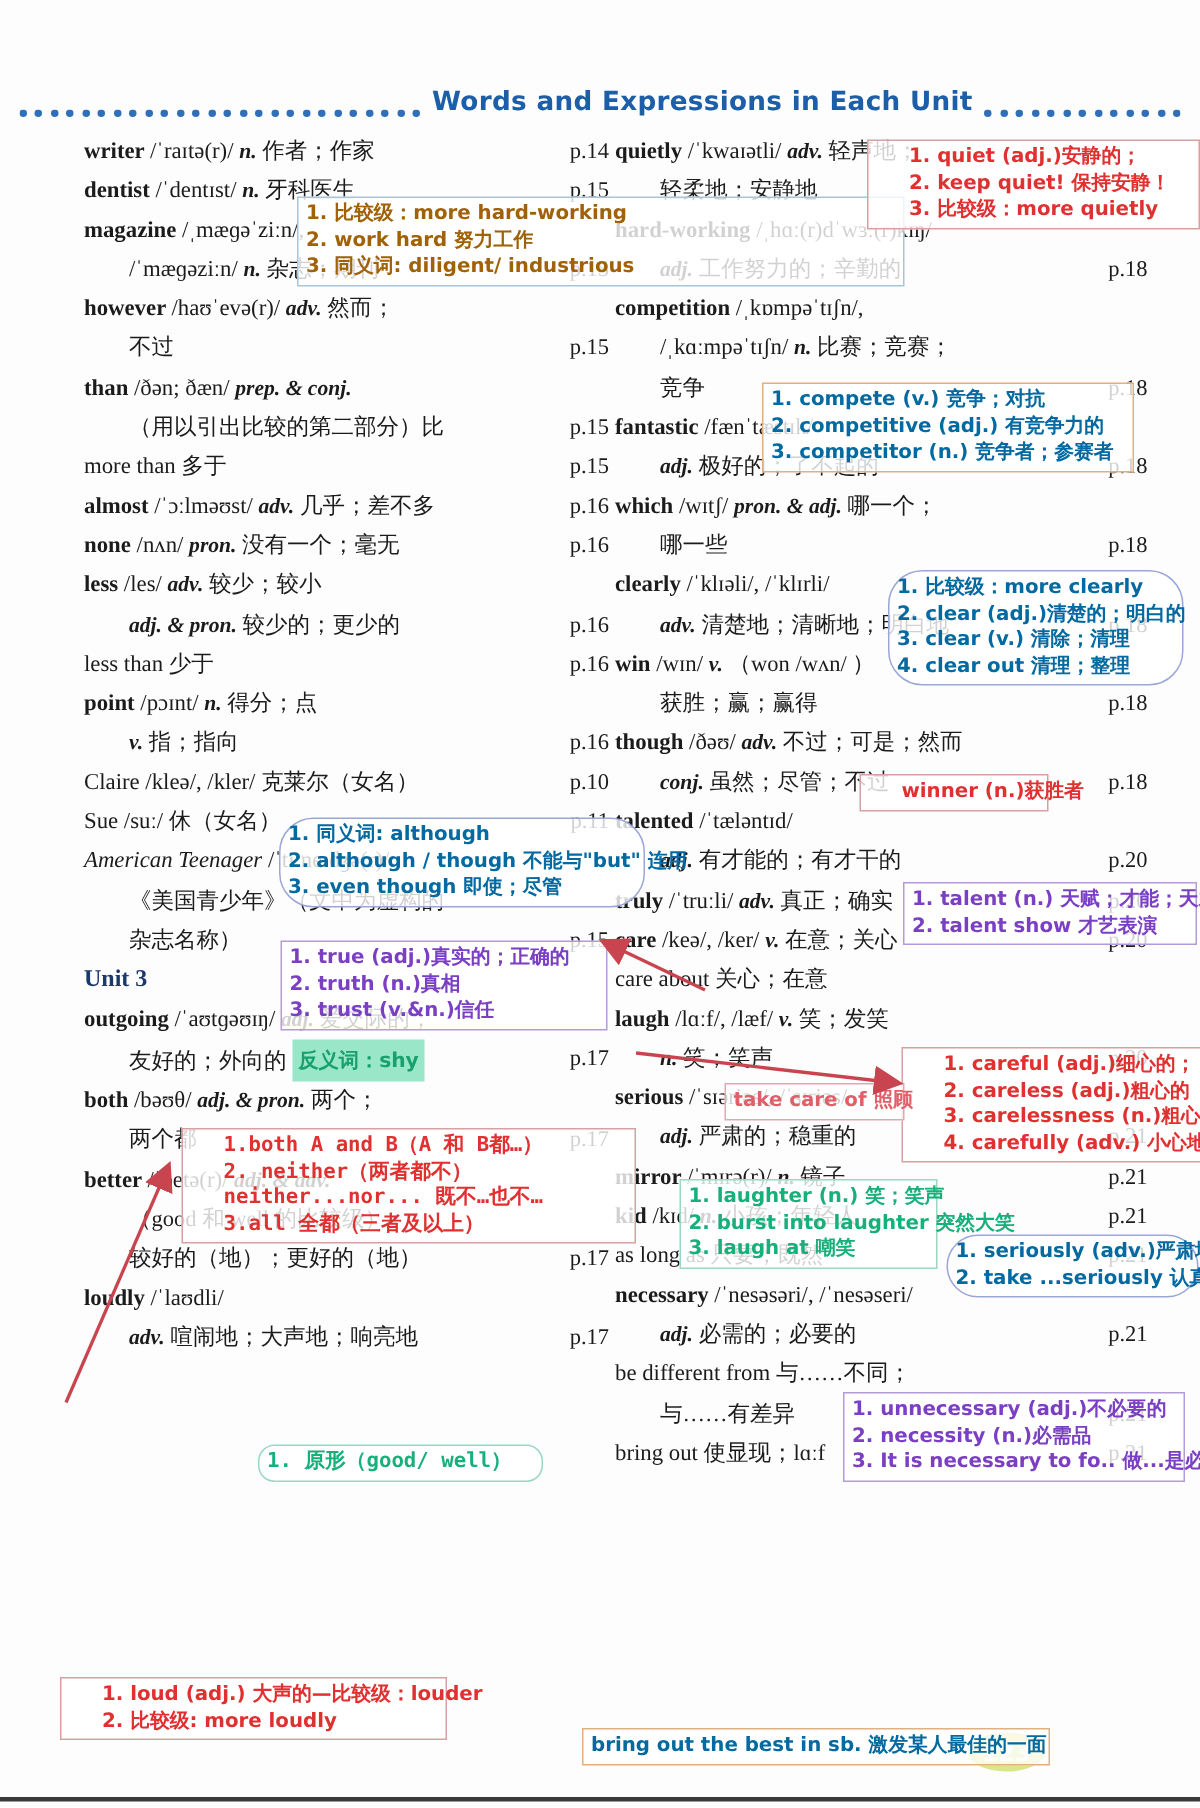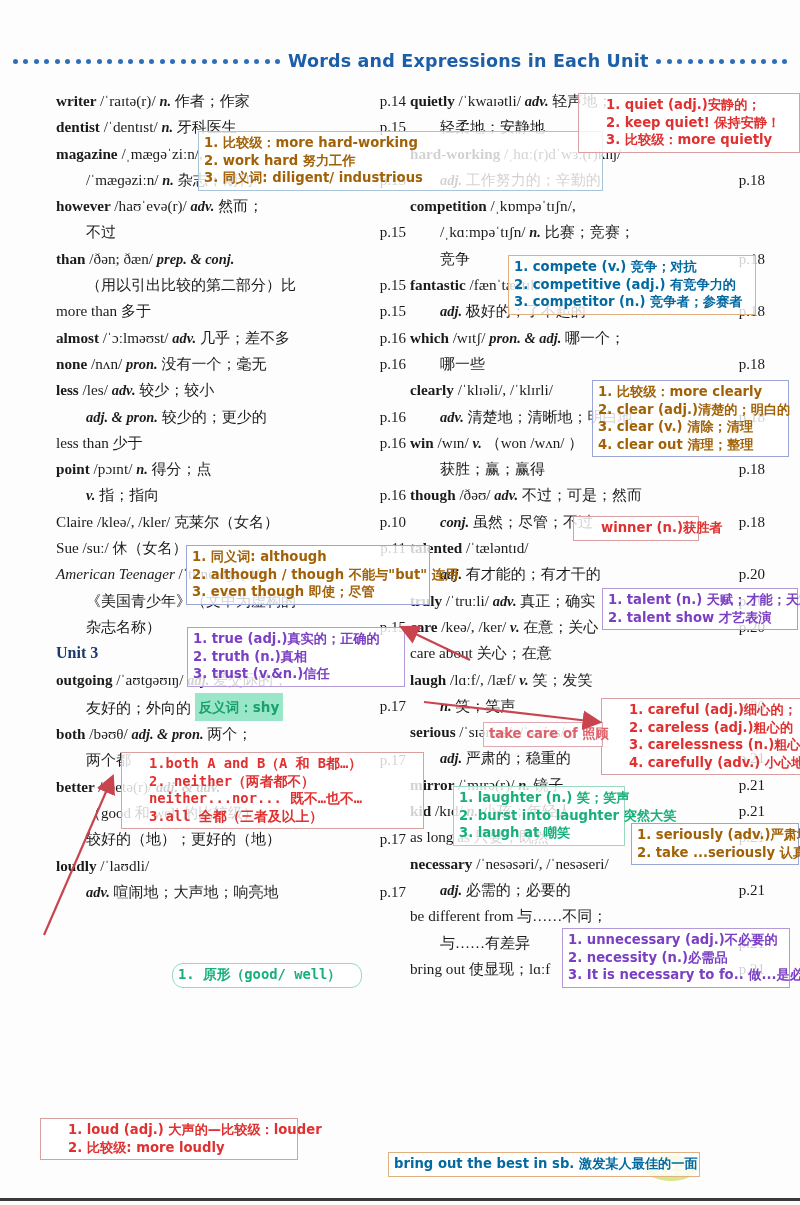--- a/index.html
+++ b/index.html
@@ -10,21 +10,21 @@
     position:relative;
     overflow:hidden;
   }
   .page{
     position:absolute;left:0;top:0;width:800px;height:1205px;
     background:#fdfdfd;
   }
   
   .header{
     position:absolute;left:0;top:44px;width:800px;height:34px;
-    display:flex;align-items:center;justify-content:center;gap:8px;
+    display:flex;align-items:flex-end;justify-content:center;gap:8px;
   }
   .dots{
     flex:0 0 auto;display:flex;align-items:center;gap:5.5px;
     overflow:hidden;
   }
   .dots i{display:block;width:5px;height:5px;border-radius:50%;background:#2e6fba;}
   .header-title{
     font-family:"DejaVu Sans", sans-serif;
     font-weight:bold;font-size:17.5px;color:#1c5ea8;
     white-space:nowrap;letter-spacing:.2px;
@@ -58,21 +58,21 @@
     font-weight:bold;
     padding:2px 5px 3px 5px;
     line-height:17.5px;
     box-sizing:border-box;
     z-index:6;
   }
   .ann div{white-space:nowrap;}
   .ann.cyan{color:#a16207;border-color:#a8c4d8;}
   .ann.red{color:#e03030;border-color:#d8a0a0;padding-left:27px;}
   .ann.orange{color:#0369a1;border-color:#e0b080;}
-  .ann.blue{color:#a16207;border-color:#9aa7d6;}
+  .ann.blue{color:#0369a1;border-color:#9aa7d6;border-radius:23px;}
   .ann.purple{color:#7b3fc4;border-color:#b49ad8;}
   .ann.green{color:#18b07a;border-color:#9ad8c0;}
   .ann.pink{color:#e0606a;border-color:#e0a8b0;}
   .ann.mono{font-family:"DejaVu Sans Mono", monospace;font-weight:bold;}
 
   
   .chip{
     display:inline-block;
     font-family:"DejaVu Sans", sans-serif;font-weight:bold;font-size:13.5px;
     padding:1px 4px;vertical-align:1px;

